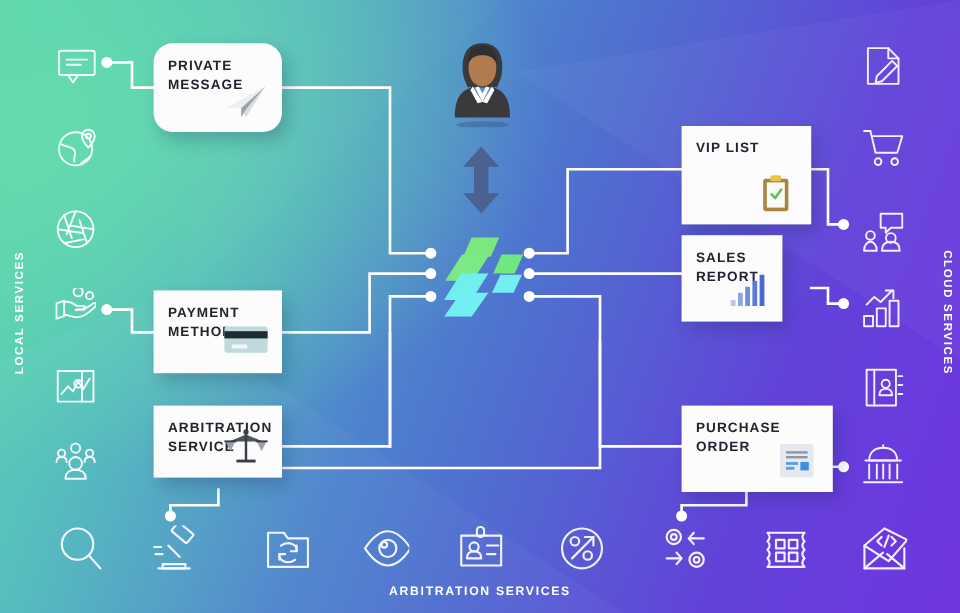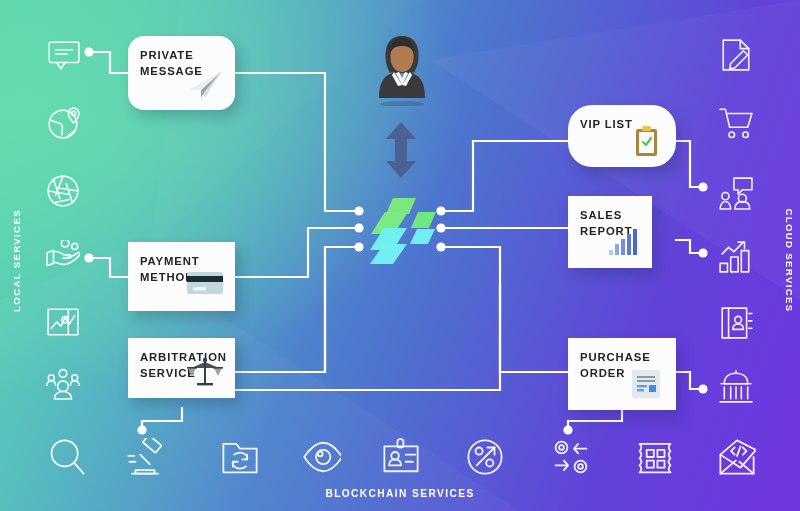--- a/index.html
+++ b/index.html
@@ -158,21 +158,21 @@
         <circle cx="20" cy="4" r="2.2" fill="#3a3f47"></circle>
         <path d="M20 6 L6 12 L34 12 Z" fill="#3a3f47" opacity=".9"></path>
         <path d="M3 12 L11 12 L7 20 Z" fill="#9aa1ab"></path>
         <path d="M29 12 L37 12 L33 20 Z" fill="#9aa1ab"></path>
         <rect x="2" y="11" width="10" height="1.6" fill="#3a3f47"></rect>
         <rect x="28" y="11" width="10" height="1.6" fill="#3a3f47"></rect>
       </svg>
     </div>
   </div>
 
-  <div class="card" id="card-vip-list" style="left: 568px; top: 105px; width: 108px; height: 62px; border-radius: 24px;">
+  <div class="card" id="card-vip-list" style="left: 568px; top: 105px; width: 108px; height: 82px;">
     <div class="title">VIP LIST</div>
     <div class="gicon">
       <svg viewBox="0 0 40 34" width="40" height="34">
         <rect x="10" y="4" width="21" height="27" rx="2" fill="#a98540"></rect>
         <rect x="13" y="7" width="15" height="21" fill="#fafaf5"></rect>
         <rect x="16" y="1" width="9" height="5" rx="1.6" fill="#e8c548"></rect>
         <path d="M17 17 l3 3 l5 -7" stroke="#5fbf66" stroke-width="2.2" fill="none" stroke-linecap="round" stroke-linejoin="round"></path>
       </svg>
     </div>
   </div>
@@ -183,21 +183,21 @@
       <svg viewBox="0 0 40 30" width="40" height="30">
         <rect x="7" y="24" width="4" height="5" fill="#b9c8ea"></rect>
         <rect x="13" y="18" width="4" height="11" fill="#8fa6e0"></rect>
         <rect x="19" y="13" width="4" height="16" fill="#6f8fdc"></rect>
         <rect x="25" y="8" width="4" height="21" fill="#5a7ad6"></rect>
         <rect x="31" y="3" width="4" height="26" fill="#4a68d0"></rect>
       </svg>
     </div>
   </div>
 
-  <div class="card" id="card-purchase-order" style="left: 568px; top: 338px; width: 108px; height: 72px;">
+  <div class="card" id="card-purchase-order" style="left: 568px; top: 338px; width: 108px; height: 72px; padding-left: 18px;">
     <div class="title">PURCHASE ORDER</div>
     <div class="gicon">
       <svg viewBox="0 0 40 32" width="40" height="32">
         <rect x="6" y="2" width="28" height="28" rx="2" fill="#e4e9ef"></rect>
         <rect x="11" y="8" width="18" height="2" fill="#8d97a4"></rect>
         <rect x="11" y="12" width="18" height="2" fill="#8d97a4"></rect>
         <rect x="11" y="17" width="10" height="2.4" fill="#5f9fe0"></rect>
         <rect x="11" y="21" width="7" height="2.4" fill="#5f9fe0"></rect>
         <rect x="23" y="17" width="7" height="7" fill="#3d8fe0"></rect>
       </svg>
@@ -380,14 +380,14 @@
           <path d="M2 14 l14 -12 l16 8 l-13 15z" stroke="#ffffff" stroke-width="1.5" fill="none" stroke-linecap="round" stroke-linejoin="round"></path>
           <path d="M2 14 v16 h28 v-14" stroke="#ffffff" stroke-width="1.5" fill="none" stroke-linecap="round" stroke-linejoin="round"></path>
           <path d="M2 30 l13 -11 M30 30 l-12 -10" stroke="#ffffff" stroke-width="1.5" fill="none" stroke-linecap="round" stroke-linejoin="round"></path>
           <path d="M14 8 l-3 3 l3 3 M21 8 l3 3 l-3 3 M19 7 l-3 8" stroke="#ffffff" stroke-width="1.5" fill="none" stroke-linecap="round" stroke-linejoin="round"></path>
         </svg>
       </div>
     </div>
 
   <div class="vlabel" id="label-local">LOCAL SERVICES</div>
   <div class="vlabel" id="label-cloud">CLOUD SERVICES</div>
-  <div id="label-bottom">BLOCKCHAIN SERVICES</div>
+  <div id="label-bottom">ARBITRATION SERVICES</div>
 </div>
 
 </body></html>

